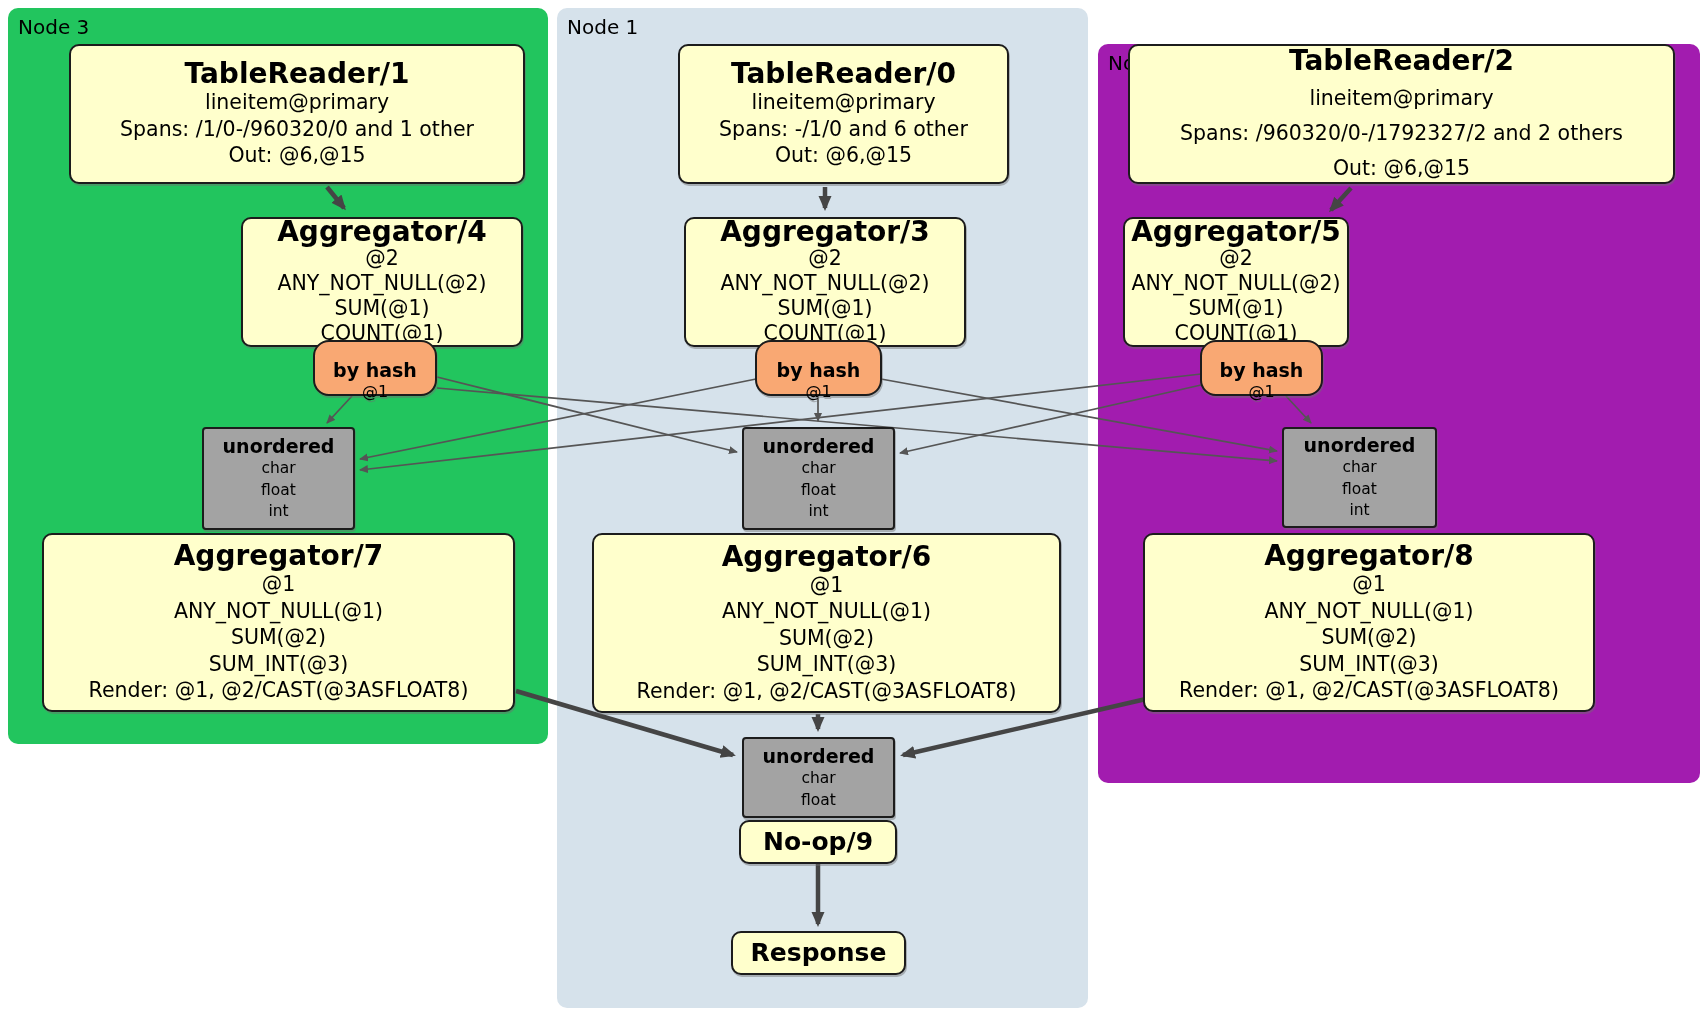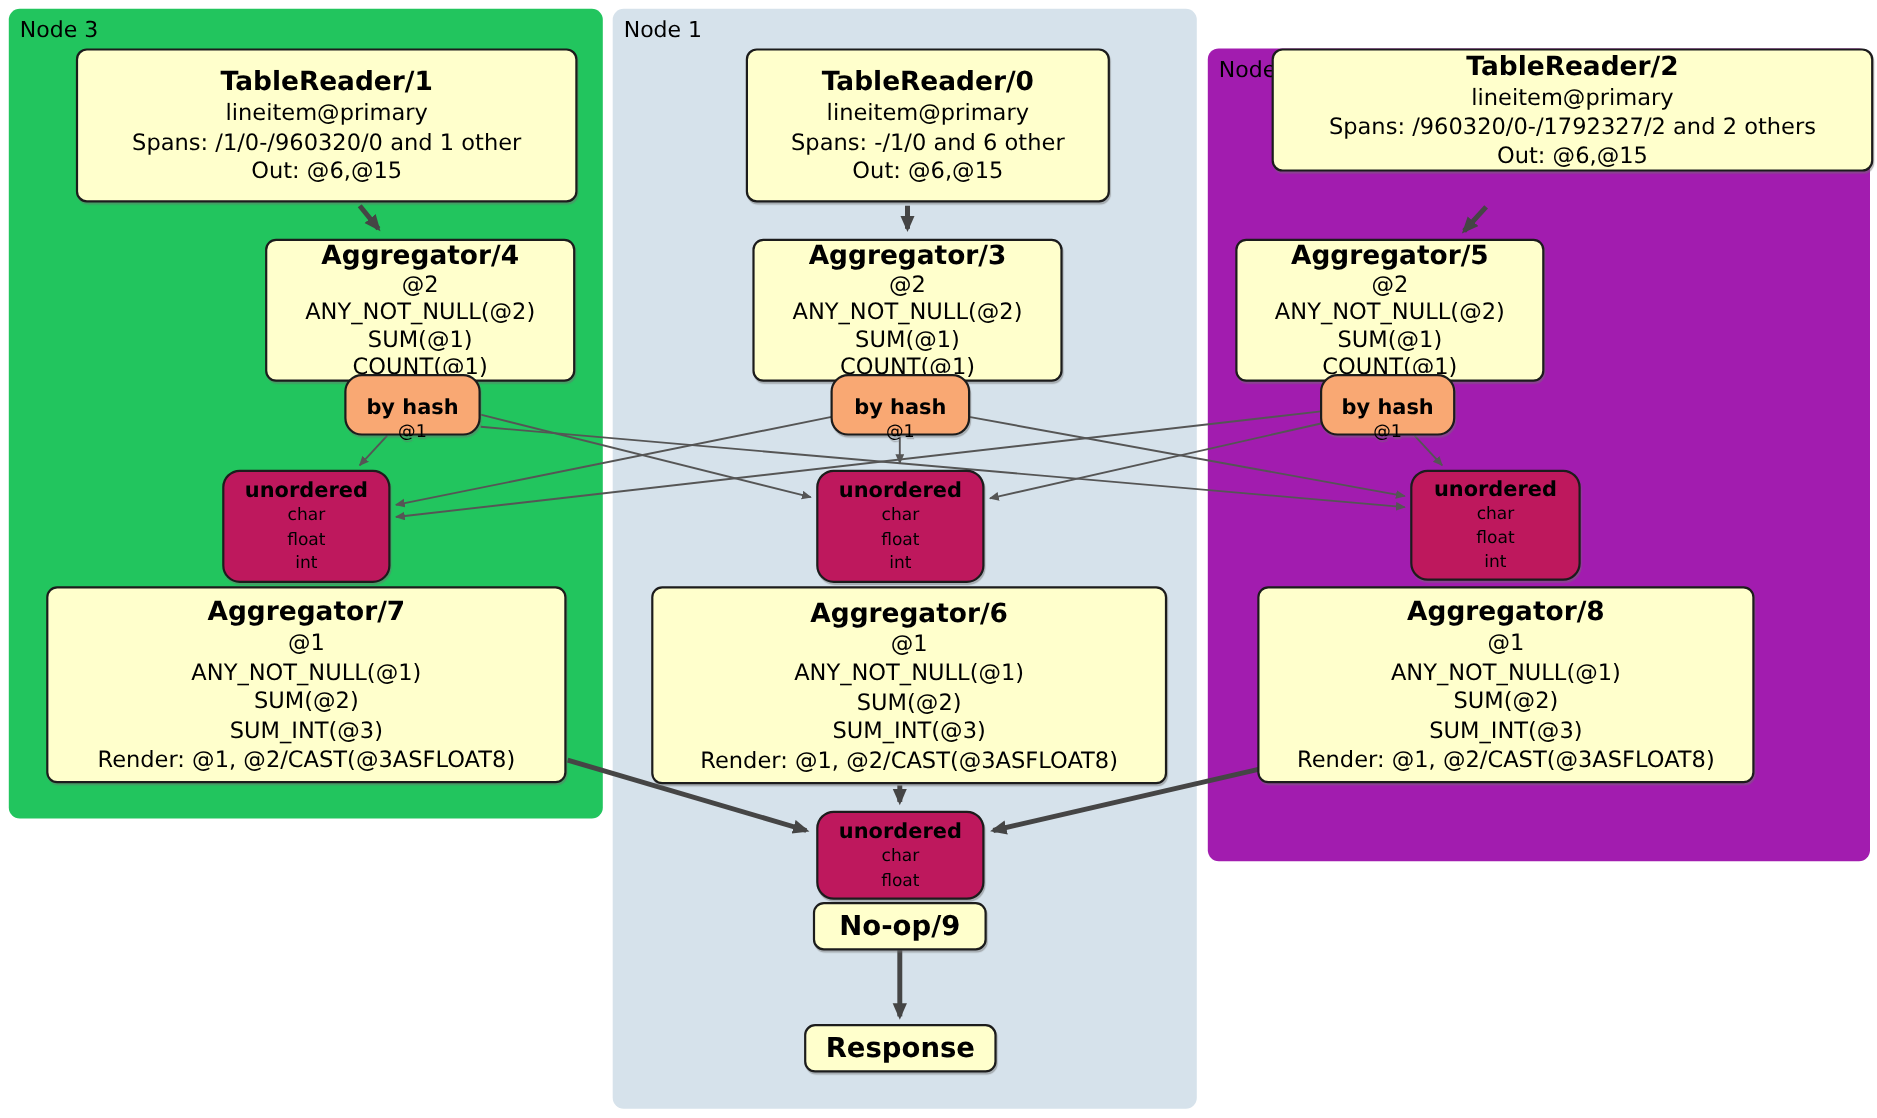--- a/index.html
+++ b/index.html
@@ -19,31 +19,31 @@
     position:absolute; z-index:2;
     background:#ffffcc;
     border:2px solid #1c1c1c;
     border-radius:10px;
     display:flex; flex-direction:column;
     align-items:center; justify-content:center;
     text-align:center;
     box-sizing:border-box;
     filter:drop-shadow(1.5px 2px 0.5px rgba(110,110,110,0.45));
   }
-  .box .title { font-weight:bold; font-size:24px; line-height:30px; white-space:nowrap; }
+  .box .title { font-weight:bold; font-size:28px; line-height:30px; white-space:nowrap; }
   .box .line  { font-size:20.5px; line-height:26.5px; white-space:nowrap; }
   .agg1 .title { line-height:28px; }
   .agg1 .line  { line-height:25px; }
   .router {
     background:#f9a873; border-radius:16px; z-index:3;
   }
   .router .title { font-size:19px; line-height:24px; font-weight:bold; white-space:nowrap;margin-top:24px; }
   .router .line  { font-size:16px;  line-height:20px; white-space:nowrap; }
   .sync {
-    background:#be185d; border-radius:16px;
+    background:#a3a3a3; border-radius:4px;
   }
   .sync .title { font-size:19px; line-height:24px; font-weight:bold; white-space:nowrap; }
   .sync .line  { font-size:15.5px; line-height:21.5px; white-space:nowrap; }
   .terminal .title { font-size:25px; line-height:30px; }
 </style>
 </head>
 <body>
 
 <div class="canvas">
 
@@ -93,42 +93,42 @@
     <div class="line">lineitem@primary</div>
     <div class="line">Spans: /1/0-/960320/0 and 1 other</div>
     <div class="line">Out: @6,@15</div>
   </div>
   <div class="box" style="left:678px; top:44px; width:331px; height:140px;">
     <div class="title">TableReader/0</div>
     <div class="line">lineitem@primary</div>
     <div class="line">Spans: -/1/0 and 6 other</div>
     <div class="line">Out: @6,@15</div>
   </div>
-  <div class="box" style="left:1156px; top:44px; width:547px; height:112px;">
+  <div class="box" style="left:1128px; top:44px; width:547px; height:140px;justify-content:space-between;">
     <div class="title">TableReader/2</div>
     <div class="line">lineitem@primary</div>
     <div class="line">Spans: /960320/0-/1792327/2 and 2 others</div>
     <div class="line">Out: @6,@15</div>
   </div>
 
   <div class="box agg1" style="left:241px; top:217px; width:282px; height:130px;">
     <div class="title">Aggregator/4</div>
     <div class="line">@2</div>
     <div class="line">ANY_NOT_NULL(@2)</div>
     <div class="line">SUM(@1)</div>
     <div class="line">COUNT(@1)</div>
   </div>
   <div class="box agg1" style="left:684px; top:217px; width:282px; height:130px;">
     <div class="title">Aggregator/3</div>
     <div class="line">@2</div>
     <div class="line">ANY_NOT_NULL(@2)</div>
     <div class="line">SUM(@1)</div>
     <div class="line">COUNT(@1)</div>
   </div>
-  <div class="box agg1" style="left:1123px; top:217px; width:281px; height:130px;">
+  <div class="box agg1" style="left:1123px; top:217px; width:226px; height:130px;">
     <div class="title">Aggregator/5</div>
     <div class="line">@2</div>
     <div class="line">ANY_NOT_NULL(@2)</div>
     <div class="line">SUM(@1)</div>
     <div class="line">COUNT(@1)</div>
   </div>
 
   <div class="box router" style="left:313px; top:340px; width:124px; height:56px;">
     <div class="title">by hash</div>
     <div class="line">@1</div>

